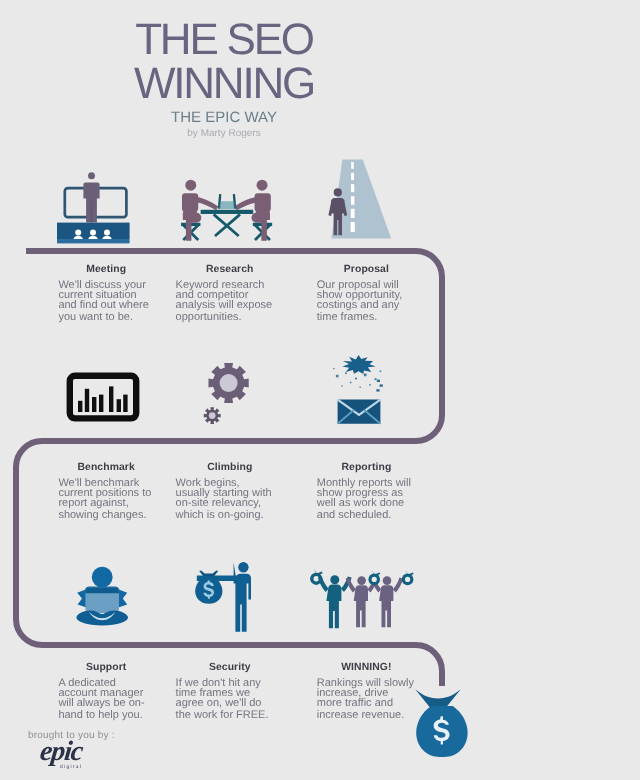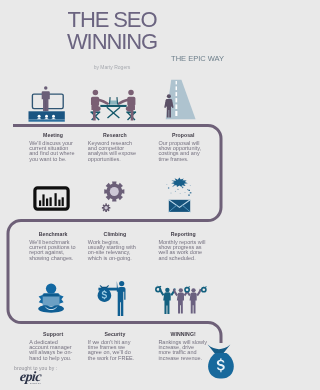--- a/index.html
+++ b/index.html
@@ -1,20 +1,20 @@
 <!DOCTYPE html>
 <html><head>
 <meta charset="utf-8">
 <style>
   html,body{margin:0;padding:0;}
   body{width:236px;height:390px;background:#e9e9e9;font-family:"Liberation Sans",sans-serif;overflow:hidden;position:relative;}
   .stage{position:absolute;left:0;top:0;width:236px;height:330px;background:#e9e9e9;}
   .hdr{position:absolute;left:0;width:224px;text-align:center;}
   .t1{font-size:22px;line-height:22px;color:#6b6480;letter-spacing:-1.1px;}
-  .t2{font-size:7.5px;line-height:9px;color:#6c7e8a;letter-spacing:0px;text-align:right;}
+  .t2{font-size:7.5px;line-height:9px;color:#6c7e8a;letter-spacing:0px;}
   .t3{font-size:5px;line-height:7px;color:#a7aab0;letter-spacing:0px;}
   .cell{position:absolute;}
   .ch{font-size:5.2px;line-height:5.2px;color:#403c47;font-weight:bold;letter-spacing:0.05px;text-align:center;}
   .cb{font-size:5.5px;line-height:5.25px;color:#767280;letter-spacing:0px;text-align:left;white-space:pre-line;margin-top:2.6px;}
   svg.abs{position:absolute;display:block;}
   .brought{position:absolute;font-size:5px;color:#8f8f97;letter-spacing:0.1px;}
 </style>
 </head>
 <body>
 

